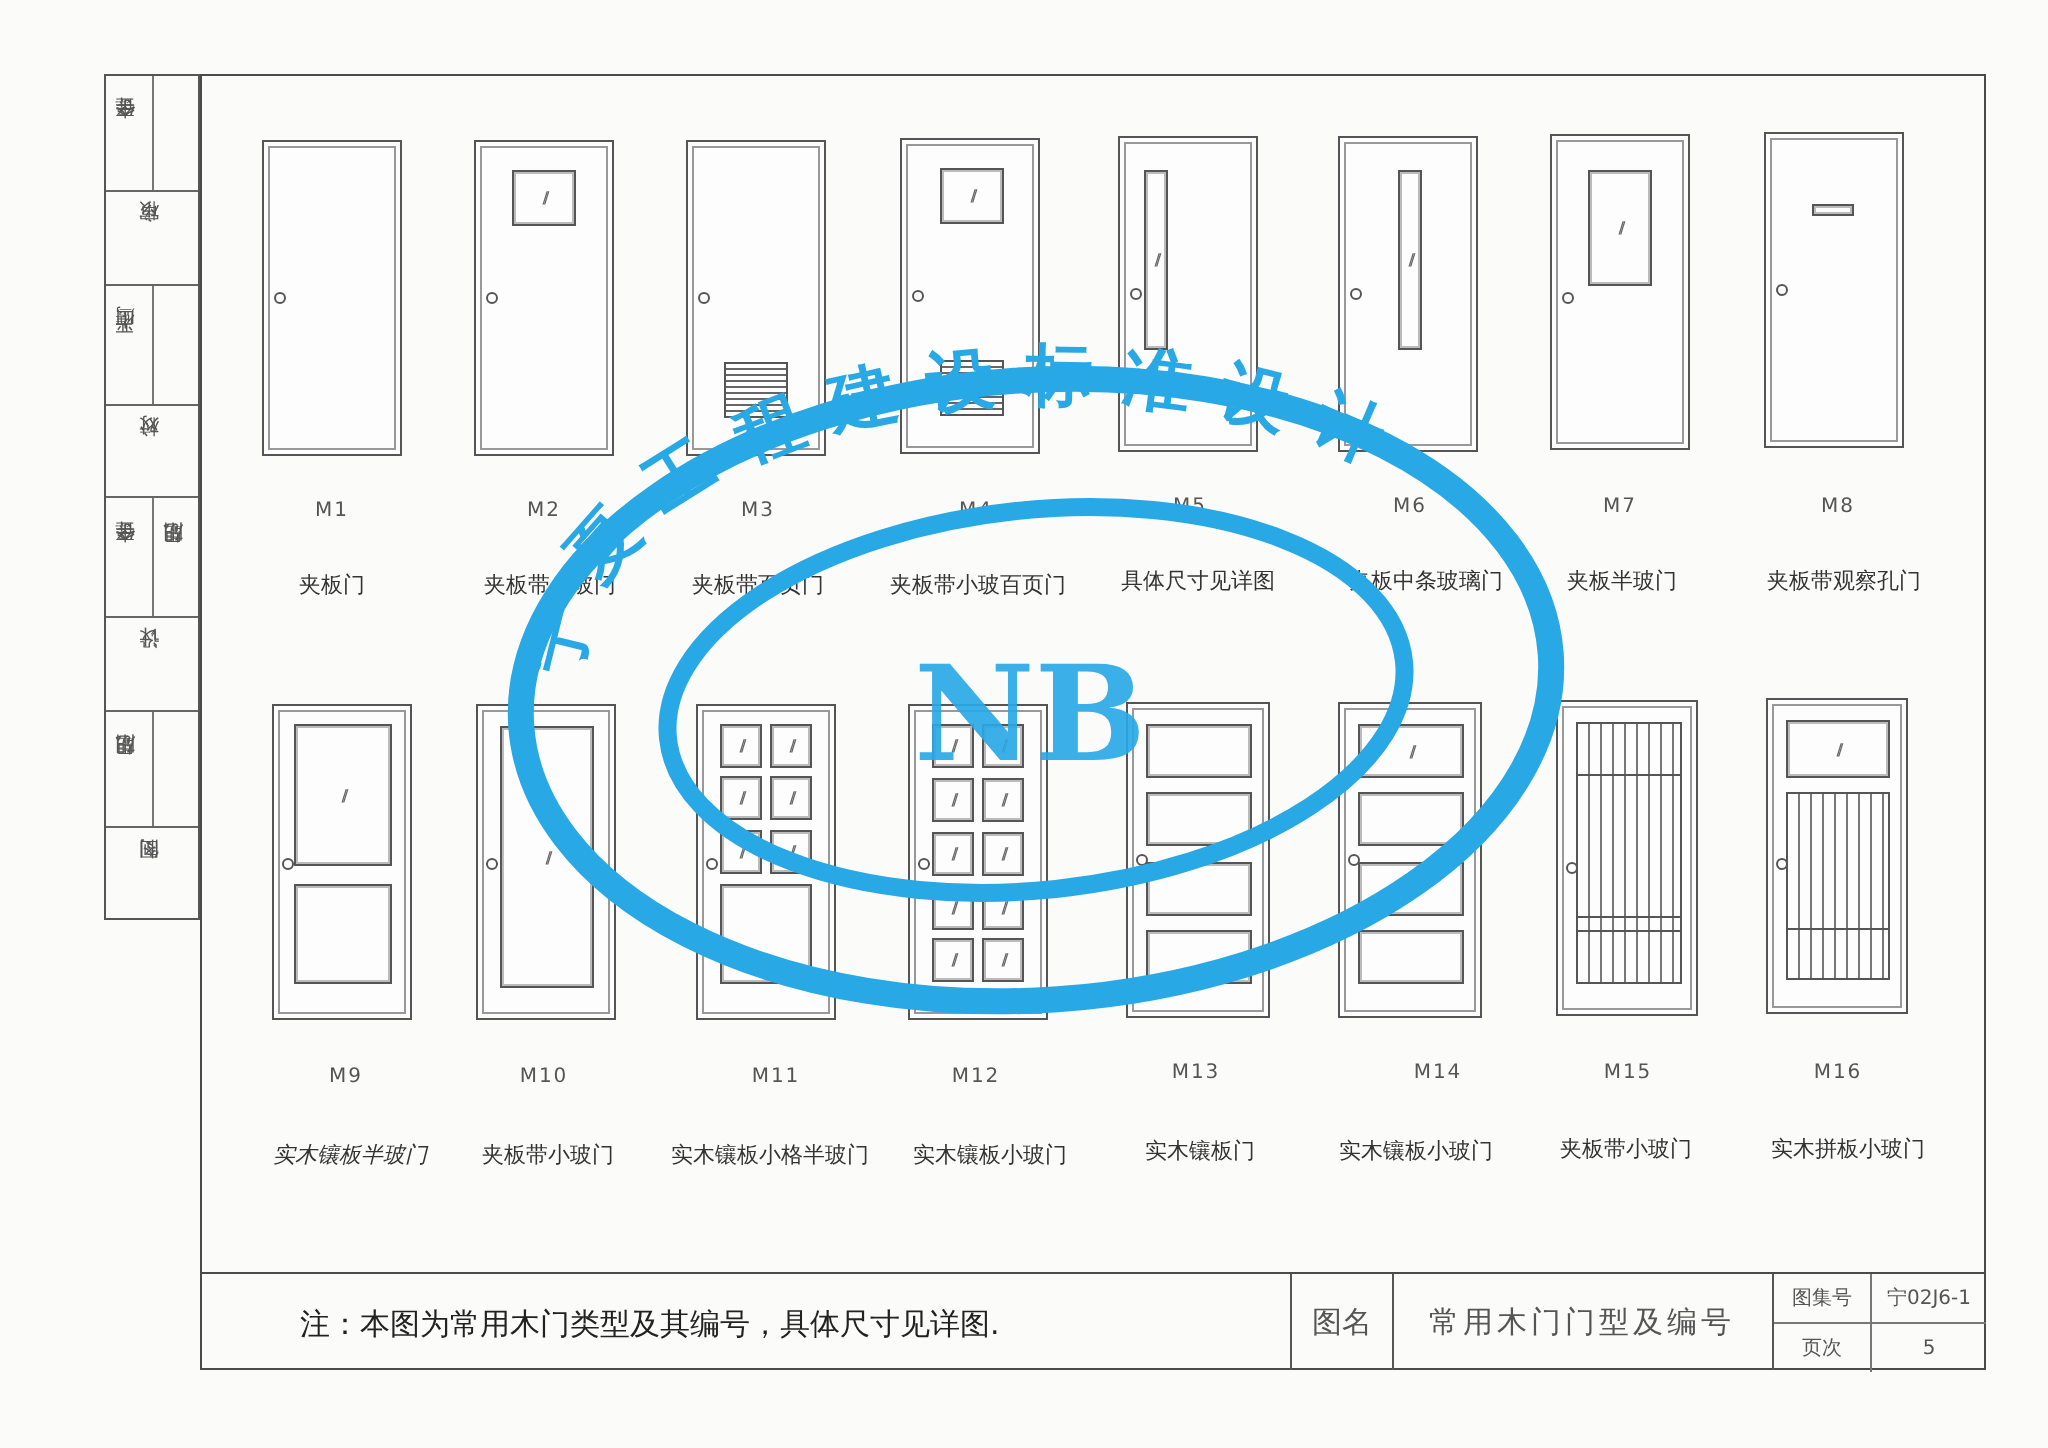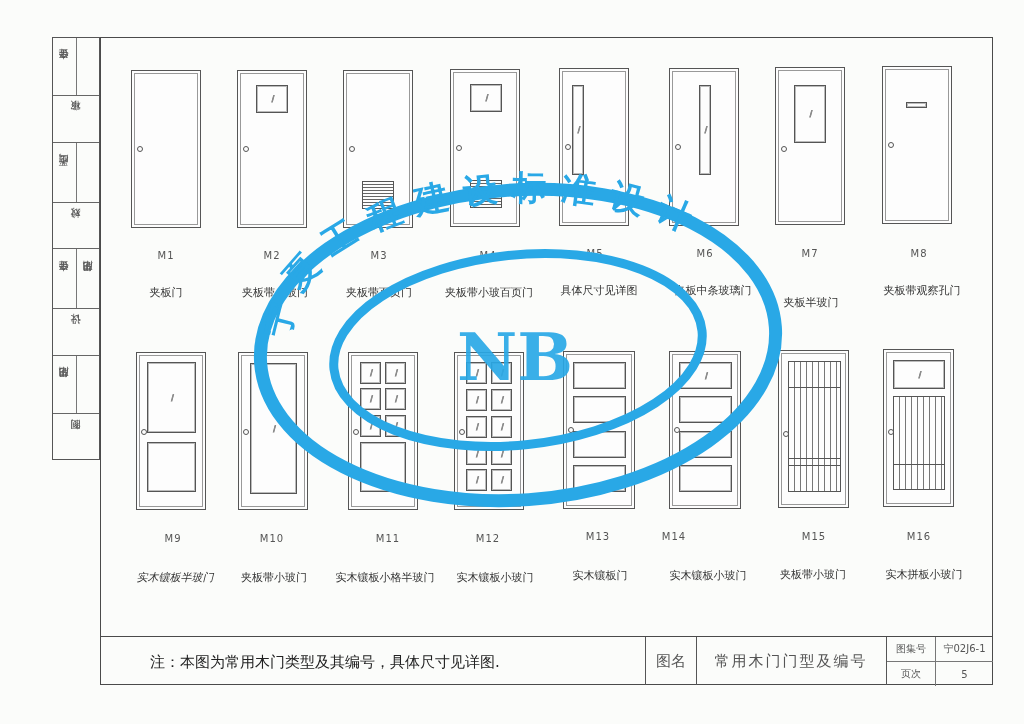--- a/index.html
+++ b/index.html
@@ -133,21 +133,21 @@
 <div class="code" style="left:660px;top:248px;">M6</div>
 <div class="code" style="left:765px;top:248px;">M7</div>
 <div class="code" style="left:874px;top:248px;">M8</div>
 
 <div class="label" style="left:101px;top:285px;">夹板门</div>
 <div class="label" style="left:210px;top:285px;">夹板带小玻门</div>
 <div class="label" style="left:314px;top:285px;">夹板带百页门</div>
 <div class="label" style="left:424px;top:285px;">夹板带小玻百页门</div>
 <div class="label" style="left:534px;top:283px;">具体尺寸见详图</div>
 <div class="label" style="left:648px;top:283px;">夹板中条玻璃门</div>
-<div class="label" style="left:746px;top:295px;">夹板半玻门</div>
+<div class="label" style="left:746px;top:283px;">夹板半玻门</div>
 <div class="label" style="left:857px;top:283px;">夹板带观察孔门</div>
 
 <div class="door" style="left:136px;top:352px;width:70px;height:158px;">
   <div class="pane glass" style="left:10px;top:9px;width:49px;height:71px;"></div>
   <div class="pane" style="left:10px;top:89px;width:49px;height:50px;"></div>
   <div class="knob" style="left:4px;top:76px;"></div>
 </div>
 
 <div class="door" style="left:238px;top:352px;width:70px;height:158px;">
   <div class="pane glass" style="left:11px;top:10px;width:47px;height:131px;"></div>
@@ -208,21 +208,21 @@
   <div class="vlines" style="left:9px;top:46px;width:52px;height:94px;"></div>
   <div class="hbar" style="left:9px;top:114px;width:52px;"></div>
   <div class="knob" style="left:4px;top:79px;"></div>
 </div>
 
 <div class="code" style="left:128px;top:533px;">M9</div>
 <div class="code" style="left:227px;top:533px;">M10</div>
 <div class="code" style="left:343px;top:533px;">M11</div>
 <div class="code" style="left:443px;top:533px;">M12</div>
 <div class="code" style="left:553px;top:531px;">M13</div>
-<div class="code" style="left:629px;top:531px;text-align:center;">M14</div>
+<div class="code" style="left:674px;top:531px;text-align:center;">M14</div>
 <div class="code" style="left:769px;top:531px;">M15</div>
 <div class="code" style="left:874px;top:531px;">M16</div>
 
 <div class="label" style="left:110px;top:570px;font-style:italic;">实木镶板半玻门</div>
 <div class="label" style="left:209px;top:570px;">夹板带小玻门</div>
 <div class="label" style="left:320px;top:570px;">实木镶板小格半玻门</div>
 <div class="label" style="left:430px;top:570px;">实木镶板小玻门</div>
 <div class="label" style="left:535px;top:568px;">实木镶板门</div>
 <div class="label" style="left:643px;top:568px;">实木镶板小玻门</div>
 <div class="label" style="left:748px;top:567px;">夹板带小玻门</div>

